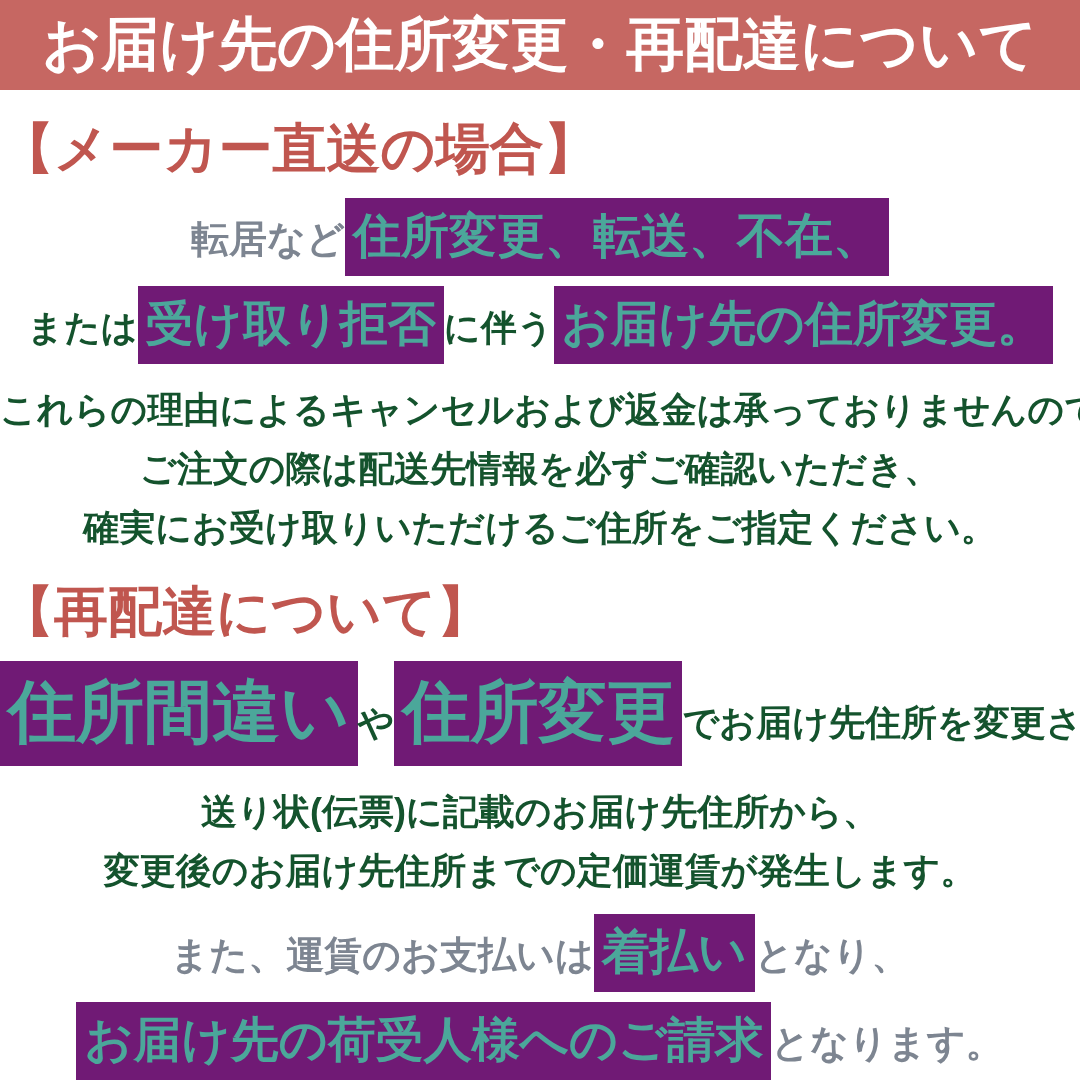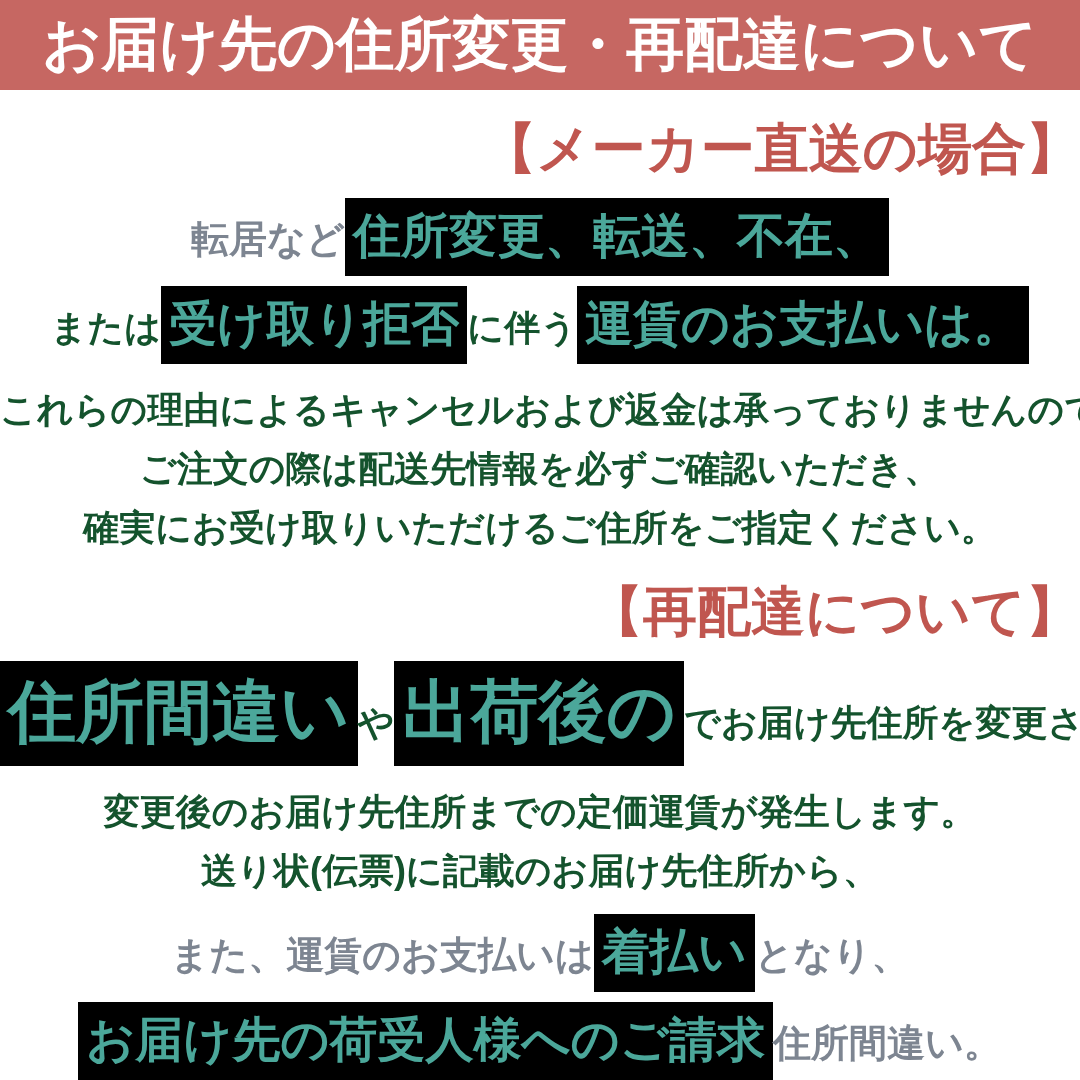--- a/index.html
+++ b/index.html
@@ -10,30 +10,30 @@
     font-weight: bold;
     display: flex; flex-direction: column; align-items: stretch;
     background: #ffffff;
   }
   .banner {
     height: 105px; background: #c66762;
     display: flex; align-items: center; justify-content: center;
     color: #ffffff; font-size: 58px; letter-spacing: 0px; white-space: nowrap;
   }
   .section-heading {
-    text-align: right; color: #c0564f; font-size: 54px;
+    text-align: left; color: #c0564f; font-size: 54px;
     margin-top: 18px; line-height: 80px; white-space: nowrap;
   }
   .line {
     text-align: center; white-space: nowrap; color: #7d8591;
   }
   .g  { color: #7d8591; font-size: 38px; vertical-align: baseline; }
   .gs { color: #14532d; font-size: 36px; vertical-align: baseline; }
   .hl {
-    color: #4ba79a; background: #000000; font-size: 48px;
+    color: #4ba79a; background: #701a75; font-size: 48px;
     display: inline-block; padding: 6px 8px 8px 8px; vertical-align: baseline;
   }
   .hl-lg { font-size: 68px; }
   .row-mixed { margin-top: 10px; }
   .para { margin-top: 22px; }
   .para + .para { margin-top: 10px; }
 </style>
 </head>
 <body>
 
@@ -43,47 +43,47 @@
     <span>お届け先の住所変更・再配達について</span>
   </div>
 
   <div class="section-heading">【メーカー直送の場合】</div>
 
   <div class="line row-mixed">
     <span class="g">転居など</span><span class="hl">住所変更、転送、不在、</span>
   </div>
 
   <div class="line row-mixed">
-    <span class="gs">または</span><span class="hl">受け取り拒否</span><span class="gs">に伴う</span><span class="hl">運賃のお支払いは。</span>
+    <span class="gs">または</span><span class="hl">受け取り拒否</span><span class="gs">に伴う</span><span class="hl">お届け先の住所変更。</span>
   </div>
 
   <div class="line para">
     <span class="gs">これらの理由によるキャンセルおよび返金は承っておりませんので、</span>
   </div>
   <div class="line para">
     <span class="gs">ご注文の際は配送先情報を必ずご確認いただき、</span>
   </div>
   <div class="line para">
     <span class="gs">確実にお受け取りいただけるご住所をご指定ください。</span>
   </div>
 
   <div class="section-heading">【再配達について】</div>
 
   <div class="line row-mixed">
-    <span class="hl hl-lg">住所間違い</span><span class="gs">や</span><span class="hl hl-lg">出荷後の</span><span class="gs">でお届け先住所を変更される場合は、</span>
+    <span class="hl hl-lg">住所間違い</span><span class="gs">や</span><span class="hl hl-lg">住所変更</span><span class="gs">でお届け先住所を変更される場合は、</span>
   </div>
 
   <div class="line para">
-    <span class="gs">変更後のお届け先住所までの定価運賃が発生します。</span>
+    <span class="gs">送り状(伝票)に記載のお届け先住所から、</span>
   </div>
   <div class="line para">
-    <span class="gs">送り状(伝票)に記載のお届け先住所から、</span>
+    <span class="gs">変更後のお届け先住所までの定価運賃が発生します。</span>
   </div>
 
   <div class="line row-mixed" style="margin-top:18px">
     <span class="g">また、運賃のお支払いは</span><span class="hl">着払い</span><span class="g">となり、</span>
   </div>
 
   <div class="line row-mixed">
-    <span class="hl">お届け先の荷受人様へのご請求</span><span class="g">住所間違い。</span>
+    <span class="hl">お届け先の荷受人様へのご請求</span><span class="g">となります。</span>
   </div>
 
 </div>
 
 </body></html>

